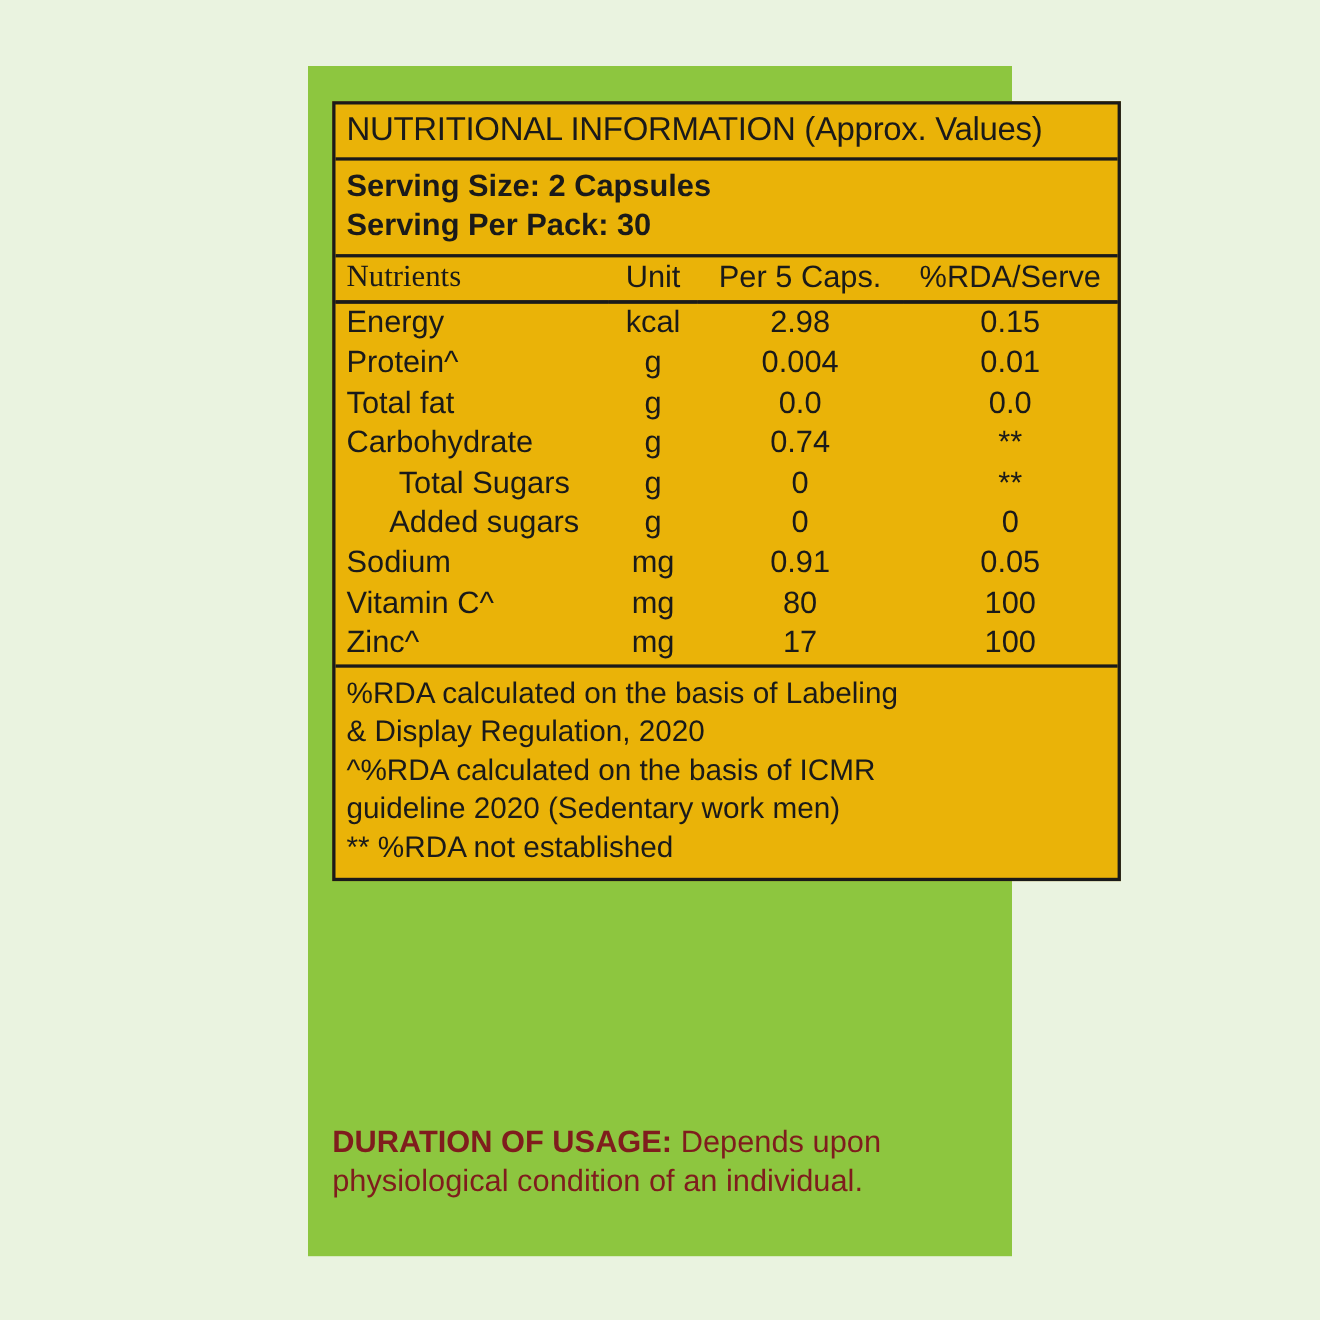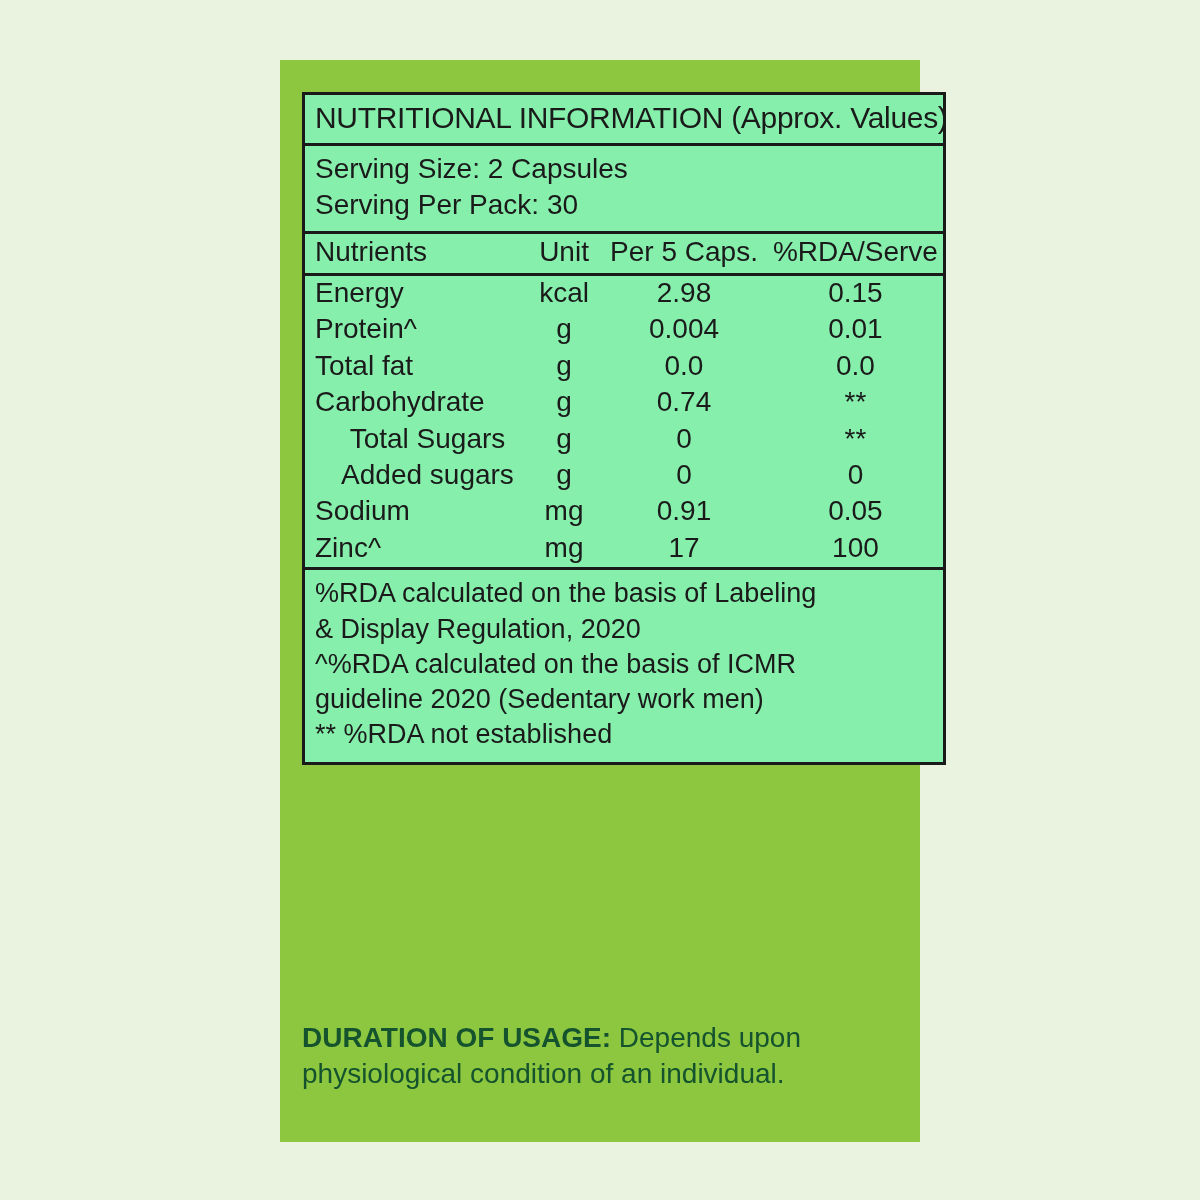--- a/index.html
+++ b/index.html
@@ -19,42 +19,43 @@
     top: 60px;
     width: 640px;
     height: 1082px;
     background: #8dc63f;
     box-sizing: border-box;
   }
   .nut-box {
     position: absolute;
     left: 22px;
     top: 32px;
-    width: 644px;
+    width: 717px;
     border: 3px solid #1a1a1a;
     box-sizing: border-box;
-    background: #86efac;
+    background: #eab308;
   }
   .nut-title {
     border-bottom: 3px solid #1a1a1a;
     padding: 6px 10px 8px 10px;
     font-size: 30px;
     color: #1a1a1a;
     letter-spacing: -0.3px;
     white-space: nowrap;
   }
   .nut-title .bold-part {
     font-weight: 400;
   }
   .serving-block {
     border-bottom: 3px solid #1a1a1a;
     padding: 5px 10px 8px 10px;
     font-size: 28px;
     color: #1a1a1a;
     line-height: 1.28;
+    font-weight: bold;
   }
   table.nutrients {
     width: 100%;
     border-collapse: collapse;
     font-size: 28px;
     color: #1a1a1a;
   }
   table.nutrients th,
   table.nutrients td {
     border: 0;
@@ -64,21 +65,21 @@
     border-bottom: 3px solid #1a1a1a;
     font-weight: 400;
     text-align: center;
     padding: 2px 0 5px 0;
     white-space: nowrap;
   }
   table.nutrients thead th.col-name {
     text-align: left;
     padding-left: 10px;
   }
-  .col-name   { width: 200px; }
+  .col-name   { width: 200px; font-family: Liberation Serif, serif; }
   .col-unit   { width: 68px; margin-top: 30px; }
   .col-per    { width: 158px; }
   .col-rda    { width: 164px; }
 
   table.nutrients td.c-name {
     text-align: left;
     padding-left: 10px;
     white-space: nowrap;
   }
   table.nutrients td.c-name.indent {
@@ -104,21 +105,21 @@
     padding: 6px 10px 10px 10px;
     font-size: 27px;
     color: #1a1a1a;
     line-height: 1.3;
   }
   .duration {
     position: absolute;
     left: 22px;
     width: 596px;
     font-size: 28px;
-    color: #14532d;
+    color: #7f1d1d;
     line-height: 1.3;
   }
   .duration b {
     font-weight: bold;
   }
 </style>
 </head>
 <body>
 
 <div class="label-panel">
@@ -179,20 +180,26 @@
             <td class="c-name indent">Added sugars</td>
             <td class="c-unit vline">g</td>
             <td class="c-per vline">0</td>
             <td class="c-rda vline">0</td>
           </tr>
           <tr>
             <td class="c-name">Sodium</td>
             <td class="c-unit vline">mg</td>
             <td class="c-per vline">0.91</td>
             <td class="c-rda vline">0.05</td>
+          </tr>
+          <tr>
+            <td class="c-name">Vitamin C^</td>
+            <td class="c-unit vline">mg</td>
+            <td class="c-per vline">80</td>
+            <td class="c-rda vline">100</td>
           </tr>
           <tr>
             <td class="c-name">Zinc^</td>
             <td class="c-unit vline">mg</td>
             <td class="c-per vline">17</td>
             <td class="c-rda vline">100</td>
           </tr>
         </tbody>
       </table>
     </div>

